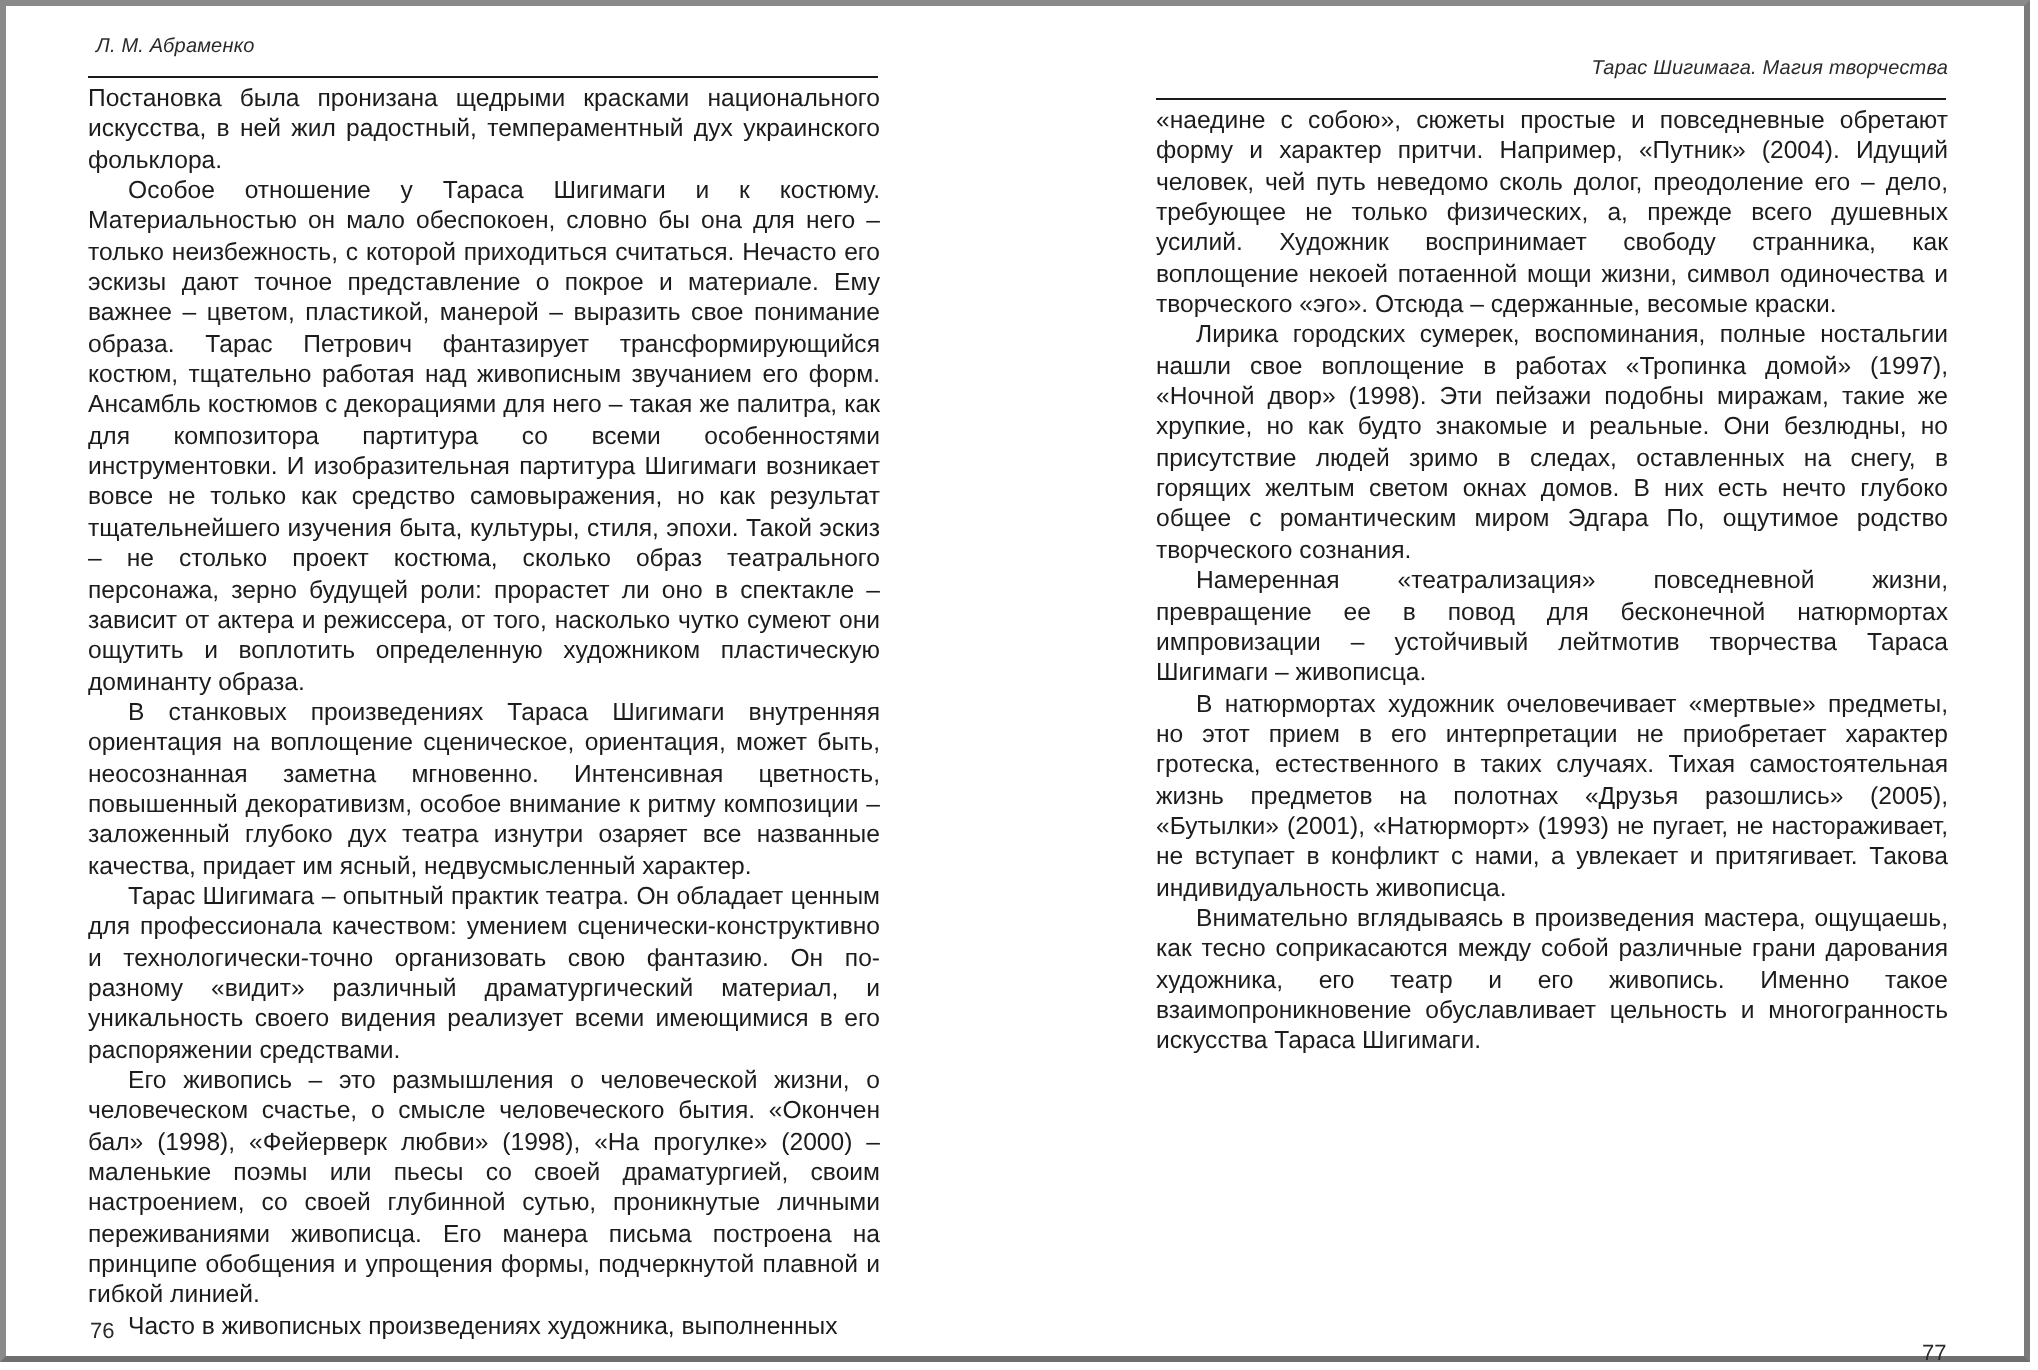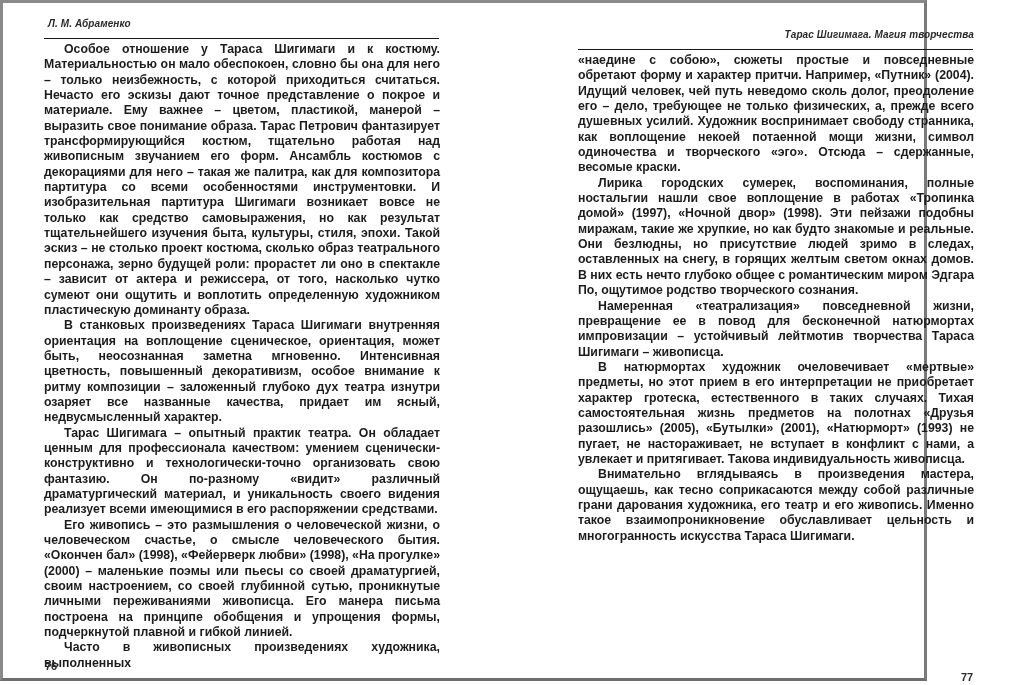--- a/index.html
+++ b/index.html
@@ -1,21 +1,21 @@
 <!DOCTYPE html>
 <html><head>
   <meta charset="utf-8">
   <style>
     html, body { margin: 0; padding: 0; background: #ffffff; }
     body { width: 1019px; height: 685px; position: relative; overflow: hidden; }
     .spread {
-      position: absolute; left: 0; top: 0; width: 927px; height: 681px;
+      position: absolute; left: 0; top: 0; width: 1015px; height: 681px;
       border-top: 3px solid #8a8a8a; border-left: 3px solid #8a8a8a;
       border-bottom: 3px solid #6e6e6e; border-right: 3px solid #7a7a7a;
-      box-sizing: border-box; background: #ffffff; font-weight: bold;
+      box-sizing: border-box; background: #ffffff;
     }
     .page { position: absolute; top: 0; height: 100%; }
     .page.left { left: 0; width: 508px; }
     .page.right { left: 508px; width: 507px; margin-top: 11px; }
     .running-head {
       position: absolute; top: 15px;
       font-family: "Liberation Sans", sans-serif; font-style: italic;
       font-size: 10px; color: #2a2a2a; letter-spacing: 0.1px;
     }
     .page.left .running-head { left: 45px; }
@@ -42,20 +42,21 @@
   </style>
 </head>
 <body>
 
 <div class="spread">
 
   <div class="page left">
     <div class="running-head">Л. М. Абраменко</div>
     <div class="rule"></div>
     <div class="body-text">
+      <p>Постановка была пронизана щедрыми красками национального искусства, в ней жил радостный, темпераментный дух украинского фольклора.</p>
       <p class="indent">Особое отношение у Тараса Шигимаги и к костюму. Материальностью он мало обеспокоен, словно бы она для него – только неизбежность, с которой приходиться считаться. Нечасто его эскизы дают точное представление о покрое и материале. Ему важнее – цветом, пластикой, манерой – выразить свое понимание образа. Тарас Петрович фантазирует трансформирующийся костюм, тщательно работая над живописным звучанием его форм. Ансамбль костюмов с декорациями для него – такая же палитра, как для композитора партитура со всеми особенностями инструментовки. И изобразительная партитура Шигимаги возникает вовсе не только как средство самовыражения, но как результат тщательнейшего изучения быта, культуры, стиля, эпохи. Такой эскиз – не столько проект костюма, сколько образ театрального персонажа, зерно будущей роли: прорастет ли оно в спектакле – зависит от актера и режиссера, от того, насколько чутко сумеют они ощутить и воплотить определенную художником пластическую доминанту образа.</p>
       <p class="indent">В станковых произведениях Тараса Шигимаги внутренняя ориентация на воплощение сценическое, ориентация, может быть, неосознанная заметна мгновенно. Интенсивная цветность, повышенный декоративизм, особое внимание к ритму композиции – заложенный глубоко дух театра изнутри озаряет все названные качества, придает им ясный, недвусмысленный характер.</p>
       <p class="indent">Тарас Шигимага – опытный практик театра. Он обладает ценным для профессионала качеством: умением сценически-конструктивно и технологически-точно организовать свою фантазию. Он по-разному «видит» различный драматургический материал, и уникальность своего видения реализует всеми имеющимися в его распоряжении средствами.</p>
       <p class="indent">Его живопись – это размышления о человеческой жизни, о человеческом счастье, о смысле человеческого бытия. «Окончен бал» (1998), «Фейерверк любви» (1998), «На прогулке» (2000) – маленькие поэмы или пьесы со своей драматургией, своим настроением, со своей глубинной сутью, проникнутые личными переживаниями живописца. Его манера письма построена на принципе обобщения и упрощения формы, подчеркнутой плавной и гибкой линией.</p>
       <p class="indent">Часто в живописных произведениях художника, выполненных</p>
     </div>
     <div class="folio">76</div>
   </div>
 
   <div class="page right">

